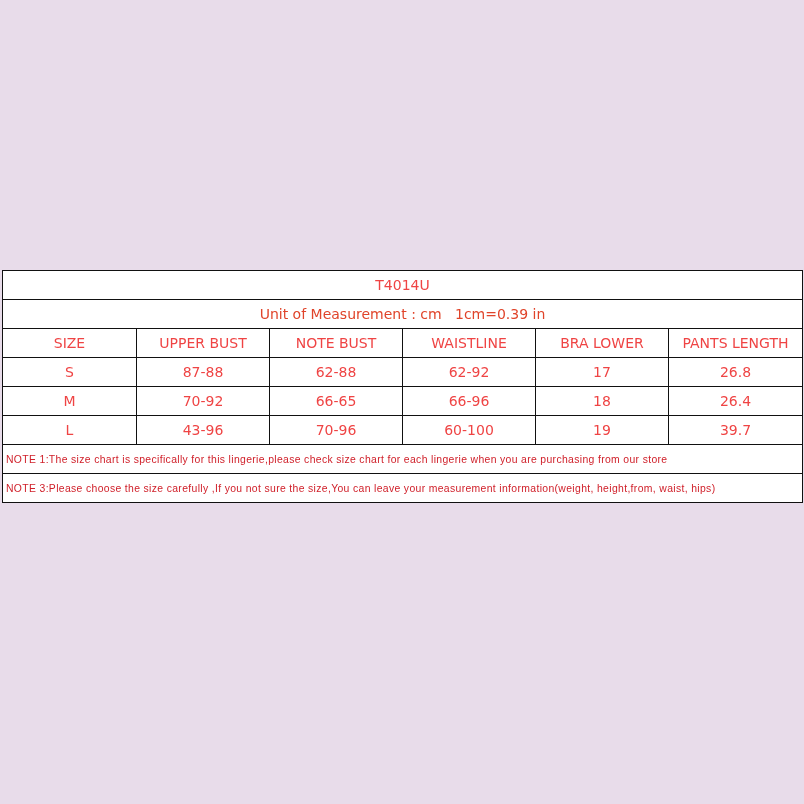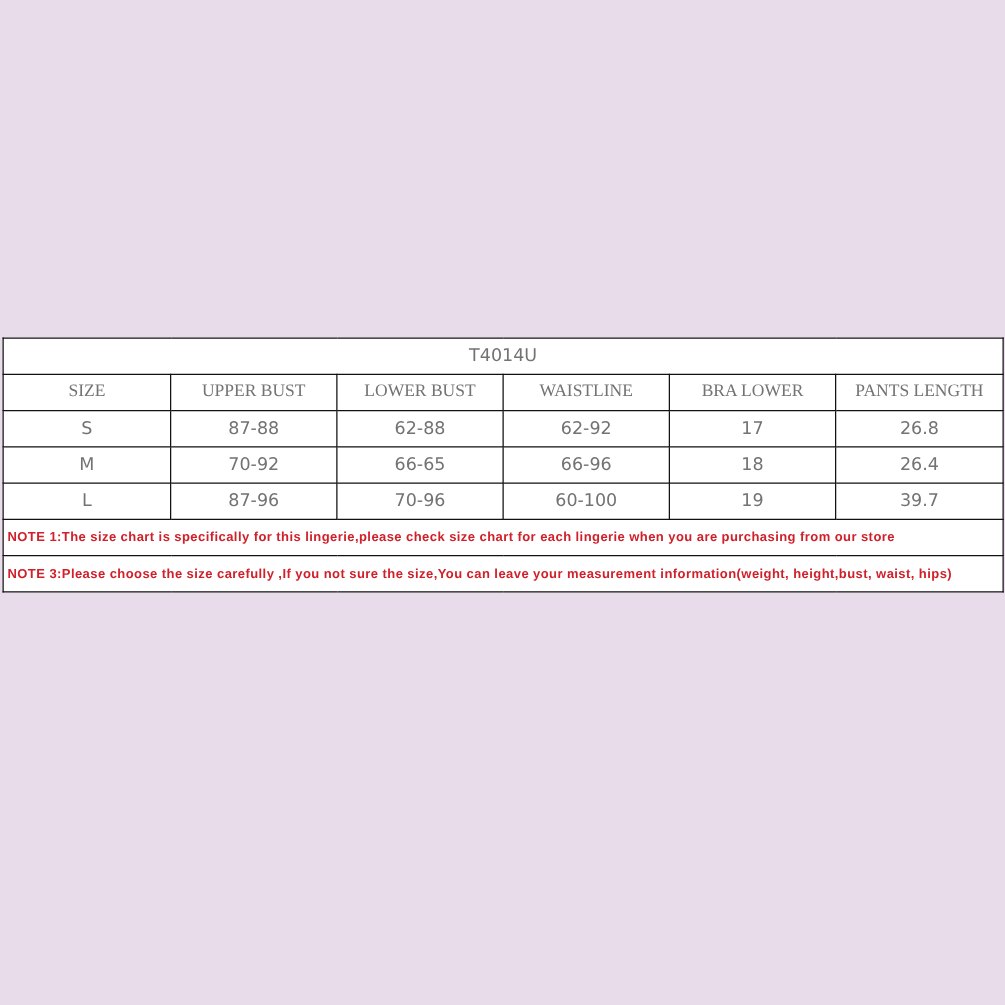--- a/index.html
+++ b/index.html
@@ -21,44 +21,43 @@
       width: 800px;
       border-collapse: collapse;
       background: #ffffff;
       table-layout: fixed;
     }
     .size-table td {
       border: 1.5px solid #111111;
       padding: 0;
       text-align: center;
       vertical-align: middle;
-      color: #737373;
+      color: #ef4444;
       font-size: 14px;
       height: 28px;
       overflow: hidden;
       white-space: nowrap;
     }
     .title-cell {
       font-size: 14px;
       color: #222222;
     }
     .unit-cell {
       color: #e0442a !important;
       font-size: 14px;
     }
     .header-cell {
       font-size: 13.5px;
       letter-spacing: 0px;
-      font-family: Liberation Serif, serif;
     }
     .note-cell {
       text-align: left !important;
       color: #d0202a !important;
       font-family: "Liberation Sans", sans-serif;
-      font-weight: bold;
+      font-weight: normal;
       font-size: 10.4px !important;
       padding-left: 3px !important;
       letter-spacing: 0.35px;
     }
   </style>
 </head>
 <body>
 
 <table class="size-table">
   <colgroup>
@@ -67,23 +66,26 @@
     <col style="width:133px">
     <col style="width:133px">
     <col style="width:133px">
     <col style="width:134px">
   </colgroup>
   <tbody>
     <tr>
       <td colspan="6" class="title-cell">T4014U</td>
     </tr>
     <tr>
+      <td colspan="6" class="unit-cell"><span style="white-space:pre">Unit of Measurement : cm   1cm=0.39 in</span></td>
+    </tr>
+    <tr>
       <td class="header-cell">SIZE</td>
       <td class="header-cell">UPPER BUST</td>
-      <td class="header-cell">LOWER BUST</td>
+      <td class="header-cell">NOTE BUST</td>
       <td class="header-cell">WAISTLINE</td>
       <td class="header-cell">BRA LOWER</td>
       <td class="header-cell">PANTS LENGTH</td>
     </tr>
     <tr>
       <td>S</td>
       <td>87-88</td>
       <td>62-88</td>
       <td>62-92</td>
       <td>17</td>
@@ -92,26 +94,26 @@
     <tr>
       <td>M</td>
       <td>70-92</td>
       <td>66-65</td>
       <td>66-96</td>
       <td>18</td>
       <td>26.4</td>
     </tr>
     <tr>
       <td>L</td>
-      <td>87-96</td>
+      <td>43-96</td>
       <td>70-96</td>
       <td>60-100</td>
       <td>19</td>
       <td>39.7</td>
     </tr>
     <tr>
       <td colspan="6" class="note-cell">NOTE 1:The size chart is specifically for this lingerie,please check size chart for each lingerie when you are purchasing from our store</td>
     </tr>
     <tr>
-      <td colspan="6" class="note-cell">NOTE 3:Please choose the size carefully ,If you not sure the size,You can leave your measurement information(weight, height,bust, waist, hips)</td>
+      <td colspan="6" class="note-cell">NOTE 3:Please choose the size carefully ,If you not sure the size,You can leave your measurement information(weight, height,from, waist, hips)</td>
     </tr>
   </tbody>
 </table>
 
 </body></html>

